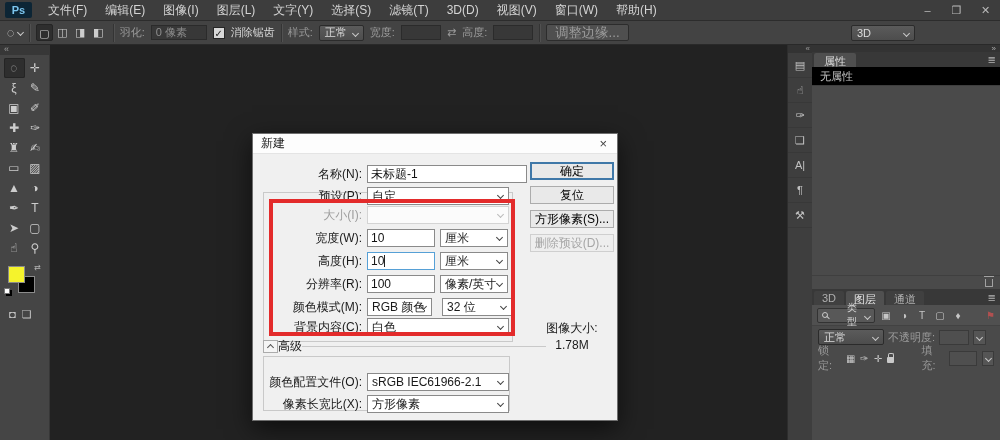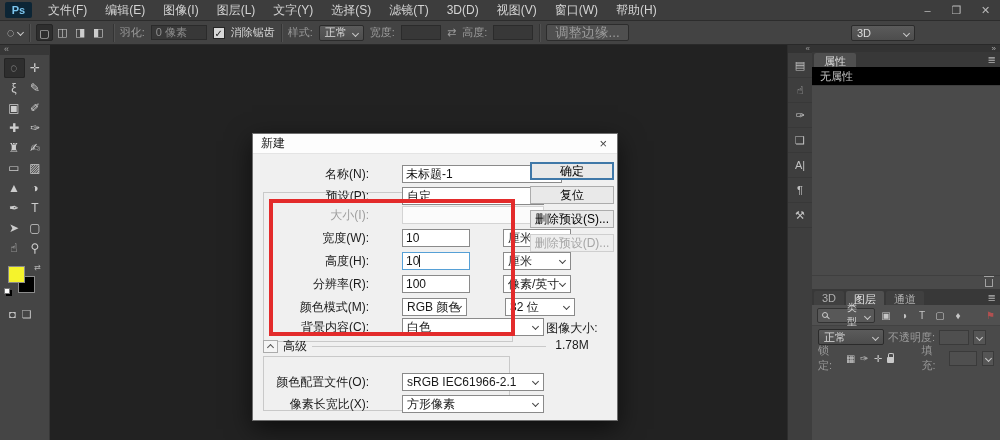--- a/index.html
+++ b/index.html
@@ -129,37 +129,37 @@
             font-size:12px; color:#1a1a1a; }
   .dtitle { height:20px; background:#fdfdfd; border-bottom:1px solid #e4e4e4; display:flex;
             align-items:center; padding:0 8px; }
   .dtitle .t { flex:1; font-size:12px; }
   .dclose { color:#444; font-size:13px; line-height:13px; padding:0 2px; }
   .dgroup { position:absolute; border:1px solid #c9c9c9; z-index:1; }
   .dgroupA { left:10px; top:58px; width:250px; height:150px; }
   .dgroupB { left:10px; top:222px; width:247px; height:55px; }
   .redrect { position:absolute; left:16px; top:65px; width:246px; height:137px;
              border:4px solid #e32b2b; z-index:6; pointer-events:none; }
-  .drow { position:absolute; left:15px; width:100%; height:30px; display:flex; align-items:center; z-index:3;gap:28px; }
+  .drow { position:absolute; left:8px; width:100%; height:30px; display:flex; align-items:center; z-index:3; }
   .dlabel { width:101px; text-align:right; margin-right:5px; flex:none; }
   .dim .dlabel { color:#9e9e9e; }
   .dinput { height:18px; border:1px solid #8a8a8a; background:#fff; font:12px "Liberation Sans","DejaVu Sans",sans-serif;
             padding:0 3px; color:#111; }
   .ffield { width:68px; height:18px; background:#fff; border:1px solid #56a0d6; display:flex;
             align-items:center; padding:0 3px; }
   .caret { width:1px; height:12px; background:#222; }
   .wcombo { position:relative; height:18px; background:#fff; border:1px solid #8a8a8a;
             display:flex; align-items:center; padding:0 16px 0 4px; white-space:nowrap; overflow:hidden; }
   .wcombo .chev { position:absolute; right:5px; top:5px; }
   .wcombo.disabled { background:#fbfbfb; border-color:#d4d4d4; }
   .wcombo.disabled .chev { border-color:#bbb; }
   .w160{width:160px} .w142{width:142px} .w68{width:68px} .w65{width:65px} .w70{width:70px}
   .ml5{margin-left:5px} .ml10{margin-left:10px}
   .dadv { position:absolute; left:10px; right:71px; top:205px; height:14px; display:flex;
-          align-items:center; gap:5px; z-index:3; }
+          align-items:center; z-index:3; }
   .advbtn { width:15px; height:13px; background:#f5f5f5; border:1px solid #ababab; display:flex;
             align-items:center; justify-content:center; }
   .advbtn .chev { border-color:#555; transform:rotate(225deg); margin-top:3px; }
   .advline { flex:1; border-top:1px solid #c9c9c9; }
   .dbtn { position:absolute; left:277px; width:84px; height:18px; background:#e9e9e9;
           border:1px solid #acacac; text-align:center; line-height:16px; font-size:12px; z-index:3; }
   .dbtn.ok { border:2px solid #3f78a8; line-height:13px; }
   .dbtn.disabled { color:#a6a6a6; border-color:#cfcfcf; background:#eee; }
   .dimgsize { position:absolute; left:277px; width:84px; top:186px; text-align:center;
               line-height:17px; z-index:3; }
@@ -488,21 +488,21 @@
     <div class="drow" style="top:255px;">
       <span class="dlabel">像素长宽比(X):</span>
       <div class="wcombo w142">
         <span>方形像素</span>
         <span class="chev"></span>
       </div>
     </div>
 
     <button class="dbtn ok" style="top:28px;">确定</button>
     <button class="dbtn" style="top:52px;">复位</button>
-    <button class="dbtn" style="top:76px;">删除预设(S)...</button>
+    <button class="dbtn" style="top:76px;">方形像素(S)...</button>
     <button class="dbtn disabled" style="top:100px;">删除预设(D)...</button>
 
     <div class="dimgsize">
       <div>图像大小:</div>
       <div>1.78M</div>
     </div>
   </section>
 
 </div>
 

